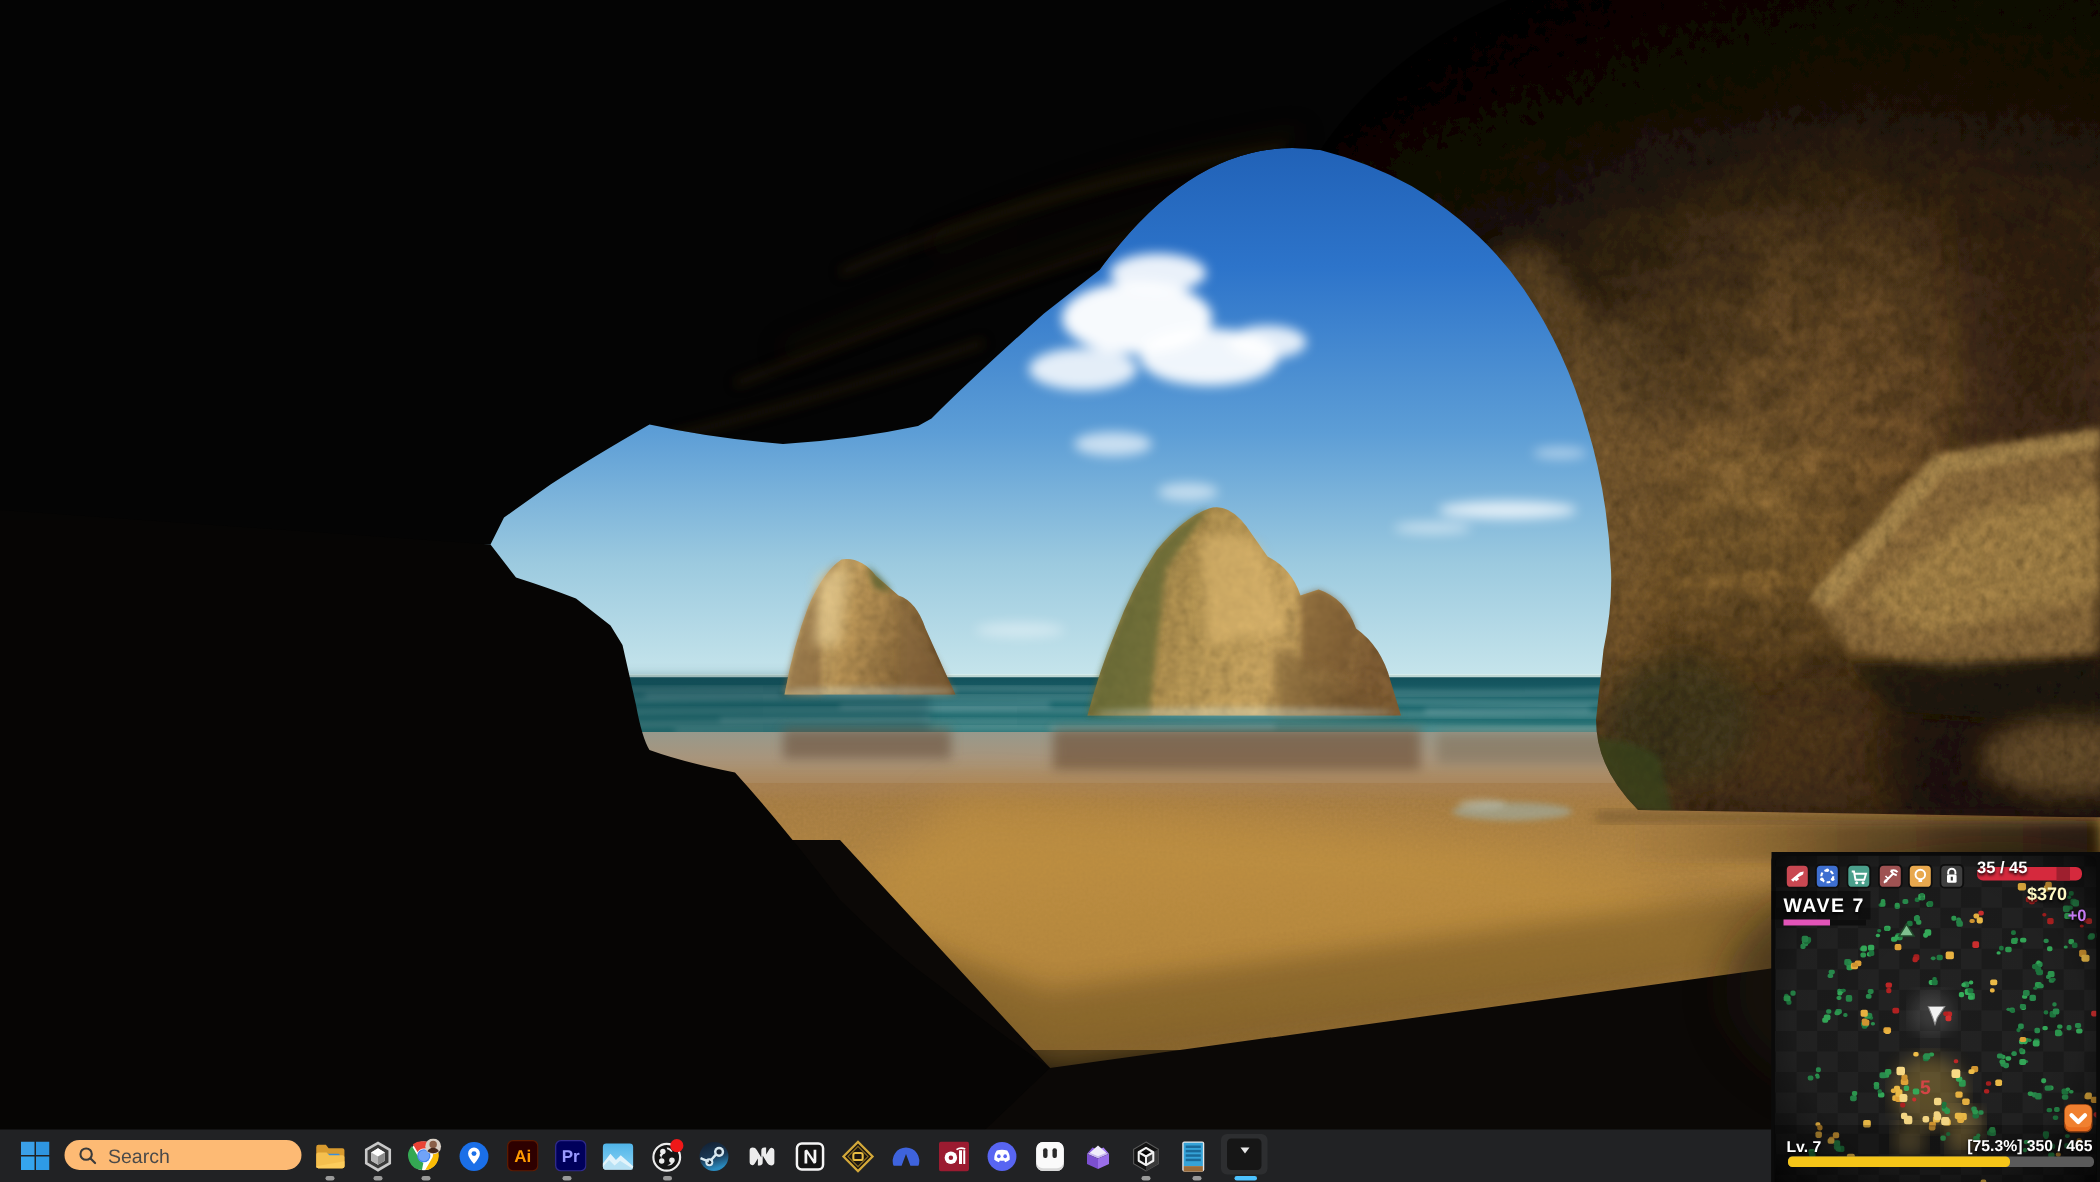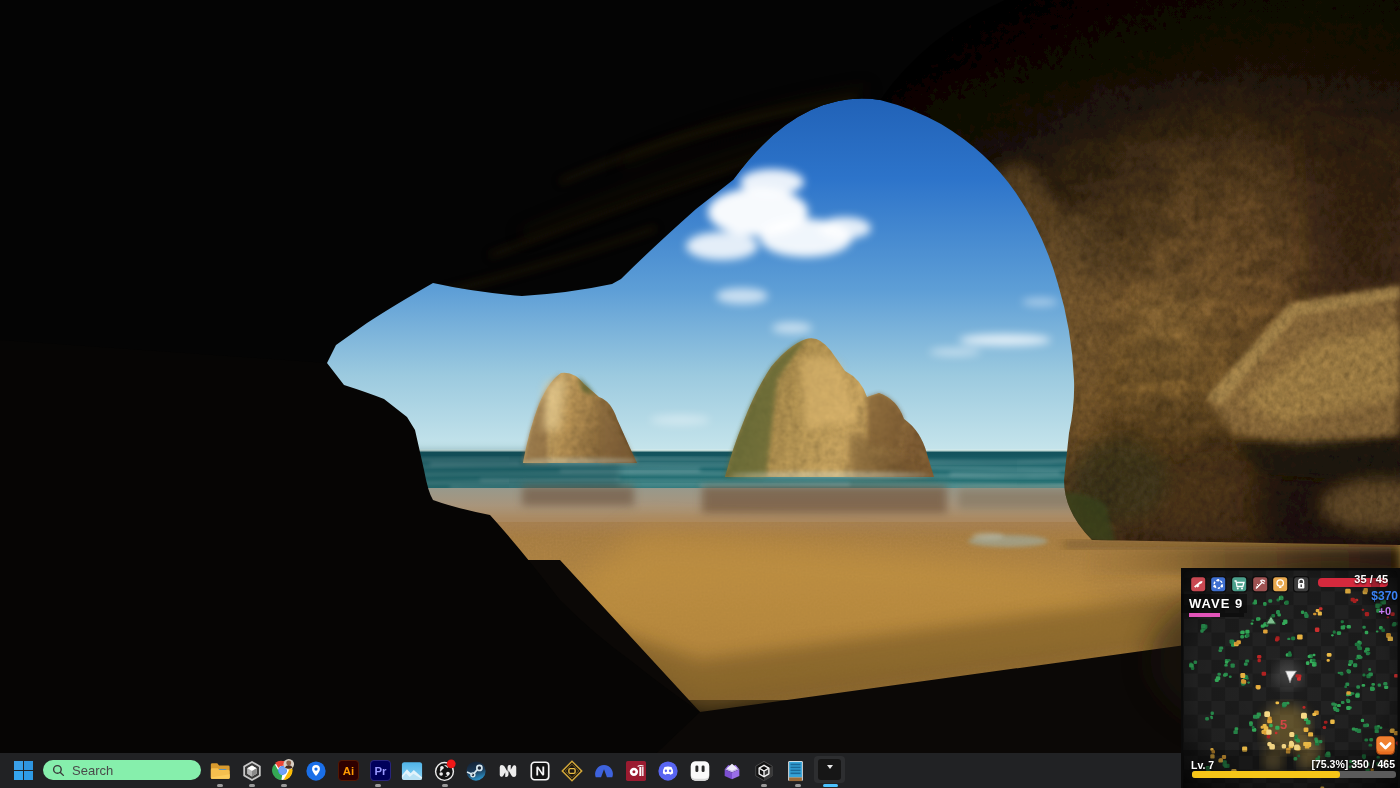--- a/index.html
+++ b/index.html
@@ -242,21 +242,21 @@
 </g>
 
 </svg>
 <div style="position:absolute;left:0;top:753px;width:1181px;height:35px;background:#212224"></div>
     <div style="position:absolute;left:14px;top:761px;width:19px;height:19px"><svg width="19" height="19" viewBox="0 0 19 19">
 <rect x="0" y="0" width="9" height="9" fill="#3aa0e8"></rect>
         <rect x="10" y="0" width="9" height="9" fill="#2e95e0"></rect>
 <rect x="0" y="10" width="9" height="9" fill="#35a5ee"></rect>
         <rect x="10" y="10" width="9" height="9" fill="#2e9be6"></rect>
 </svg></div>
-    <div style="position:absolute;left:43px;top:760px;width:158px;height:20px;background:#86efac;border-radius:11px;display:flex;align-items:center">
+    <div style="position:absolute;left:43px;top:760px;width:158px;height:20px;background:#fdba74;border-radius:11px;display:flex;align-items:center">
 <svg width="13" height="13" viewBox="0 0 24 24" style="margin-left:9px">
         <circle cx="10" cy="10" r="7" fill="none" stroke="#3a3a3a" stroke-width="2.6"></circle>
         <line x1="15.5" y1="15.5" x2="21" y2="21" stroke="#3a3a3a" stroke-width="2.6" stroke-linecap="round"></line>
       </svg>
 <span style="font:13px 'Liberation Sans',sans-serif;color:#4a4a4a;margin-left:7px">Search</span>
     </div>
     <div style="position:absolute;left:209.0px;top:759.5px;width:22px;height:22px"><svg width="22" height="22" viewBox="0 0 24 24">
 <path d="M2 5 Q2 3.5 3.5 3.5 L9 3.5 L11 6 L21 6 Q22.5 6 22.5 7.5 L22.5 19 Q22.5 20.5 21 20.5 L3.5 20.5 Q2 20.5 2 19 Z" fill="#d89a2e"></path>
 <rect x="6" y="10" width="13" height="9" rx="1" fill="#3a8edb"></rect>
 <path d="M2 10.5 Q2 9 3.5 9 L9.5 9 L11.5 11 L21 11 Q22.5 11 22.5 12.5 L22.5 19 Q22.5 20.5 21 20.5 L3.5 20.5 Q2 20.5 2 19 Z" fill="#f5bf4e"></path>
@@ -806,25 +806,25 @@
       </svg>
       <svg width="17" height="17" viewBox="0 0 17 17" style="position:absolute;left:112px;top:7.5px">
 <rect x="0" y="0" width="16.4" height="16.4" rx="3.4" fill="#0e0e0e"></rect>
 <rect x="1.2" y="1.2" width="14" height="14" rx="2.6" fill="#3f3f3f"></rect>
         <rect x="5" y="7" width="6.4" height="5.5" rx="1" fill="#fff"></rect>
         <path d="M5.8 7 L5.8 5.5 A2.4 2.4 0 0 1 10.6 5.5 L10.6 7" fill="none" stroke="#fff" stroke-width="1.3"></path>
         <rect x="7.5" y="8.5" width="1.4" height="2.5" fill="#3a3a3a"></rect>
       </svg>
       <div style="position:absolute;left:137px;top:10px;width:70px;height:8.5px;border-radius:4px;background:#d5293d"></div>
 <div style="position:absolute;left:190px;top:10px;width:9px;height:8.5px;background:#9e1f2e"></div>
-<div style="position:absolute;left:137px;top:5px;width:70px;text-align:right;font:bold 11px 'Liberation Sans',sans-serif;color:#fff;text-shadow:0 1px 2px #000">35 / 45</div>
-      <div style="position:absolute;right:2px;top:21px;font:bold 12px 'Liberation Sans',sans-serif;color:#3b82f6;text-shadow:0 1px 2px #000">$370</div>
+<div style="position:absolute;left:137px;top:5px;width:70px;text-align:left;font:bold 11px 'Liberation Sans',sans-serif;color:#fff;text-shadow:0 1px 2px #000">35 / 45</div>
+      <div style="position:absolute;right:22px;top:21px;font:bold 12px 'Liberation Sans',sans-serif;color:#fef9c3;text-shadow:0 1px 2px #000">$370</div>
       <div style="position:absolute;right:9px;top:37px;font:bold 11px 'Liberation Sans',sans-serif;color:#c479f2;text-shadow:0 1px 2px #000">+0</div>
       <div style="position:absolute;left:0px;top:26px;width:66px;height:19px;background:rgba(0,0,0,0.4)"></div>
-<div style="position:absolute;left:8px;top:28px;font:bold 13px 'Liberation Sans',sans-serif;color:#fff;letter-spacing:1px;text-shadow:0 1px 2px #000">WAVE 9</div>
+<div style="position:absolute;left:8px;top:28px;font:bold 13px 'Liberation Sans',sans-serif;color:#fff;letter-spacing:1px;text-shadow:0 1px 2px #000">WAVE 7</div>
 <div style="position:absolute;left:8px;top:45px;width:55px;height:3.5px;background:#0e0e0e"></div>
 <div style="position:absolute;left:8px;top:45px;width:31px;height:3.5px;background:#e254b8"></div>
       <div style="position:absolute;left:99px;top:149px;font:bold 13px 'Liberation Sans',sans-serif;color:#d24545">5</div>
       <svg width="20" height="20" viewBox="0 0 20 20" style="position:absolute;left:195px;top:168px">
 <rect x="0.5" y="0.5" width="18" height="18" rx="4" fill="#e86c1f" stroke="#8a3d10" stroke-width="1"></rect>
 <rect x="0.5" y="0.5" width="18" height="15" rx="4" fill="#f08030"></rect>
 <path d="M5 7.5 L9.5 12 L14 7.5" fill="none" stroke="#fff" stroke-width="2.8" stroke-linecap="round" stroke-linejoin="round"></path>
 </svg>
       <div style="position:absolute;left:10px;top:191px;font:bold 10.5px 'Liberation Sans',sans-serif;color:#fff;text-shadow:0 1px 2px #000">Lv. 7</div>
 <div style="position:absolute;right:5px;top:190px;font:bold 10.5px 'Liberation Sans',sans-serif;color:#fff;text-shadow:0 1px 2px #000">[75.3%] 350 / 465</div>

